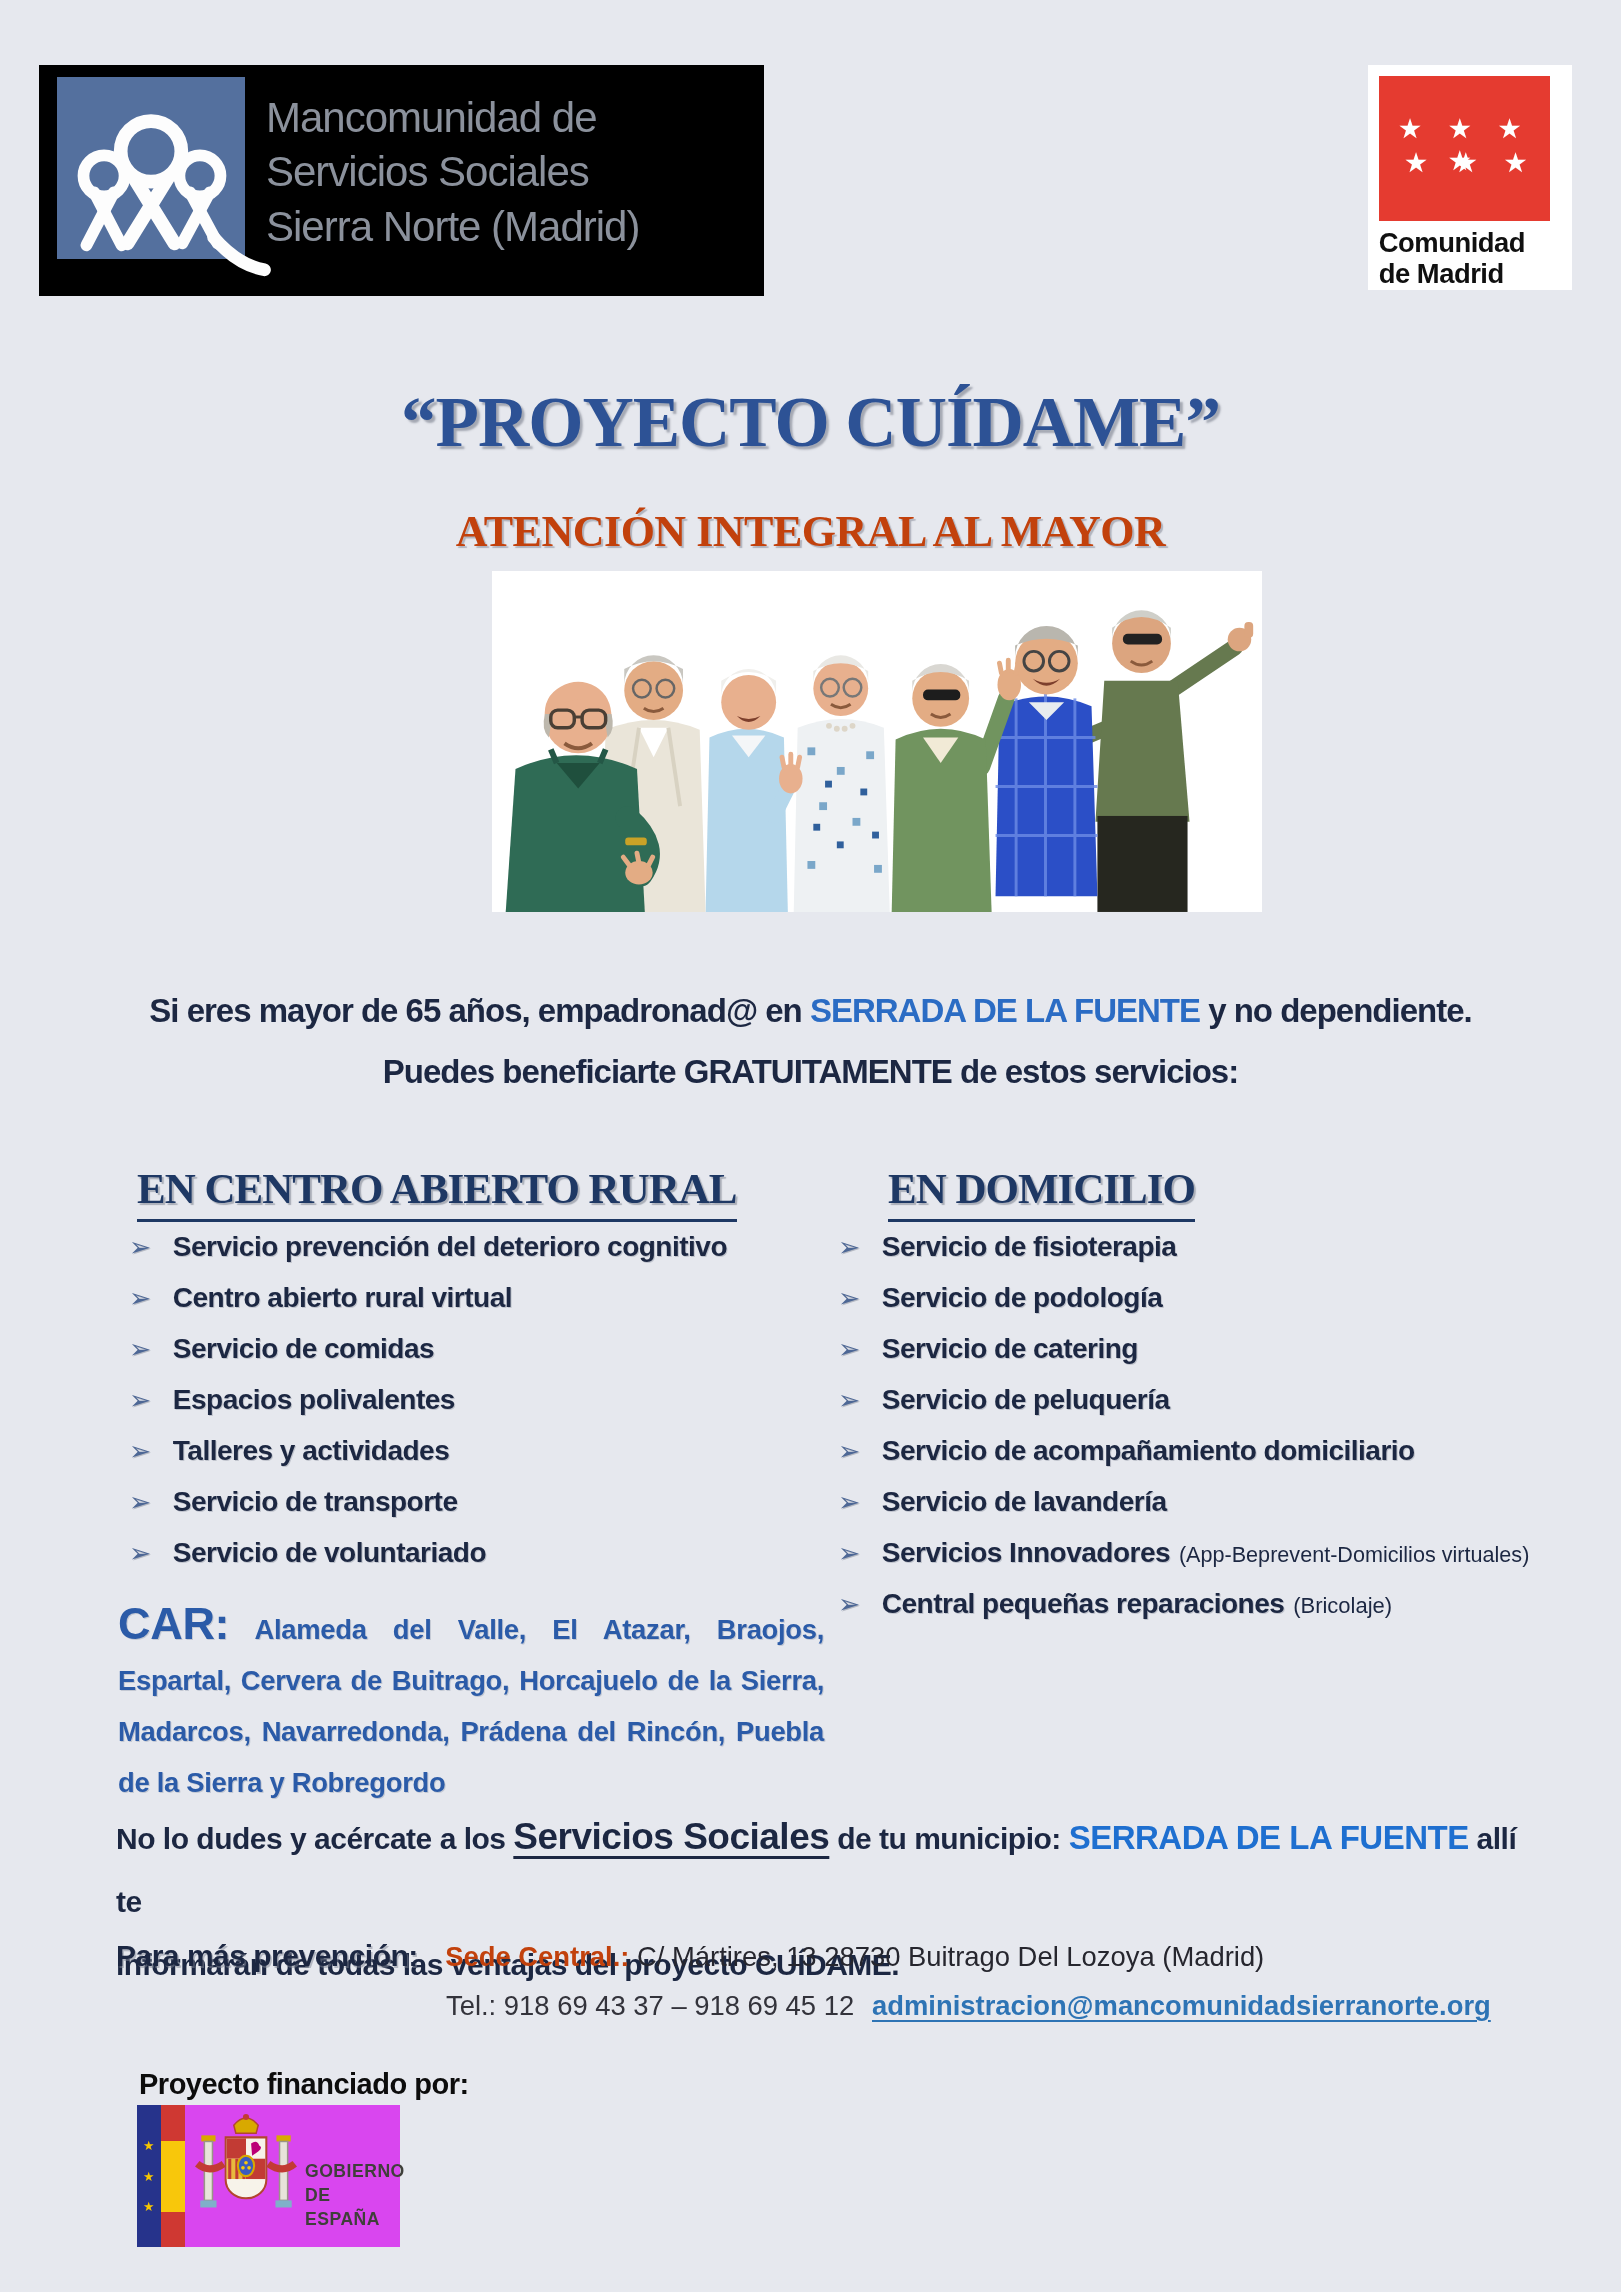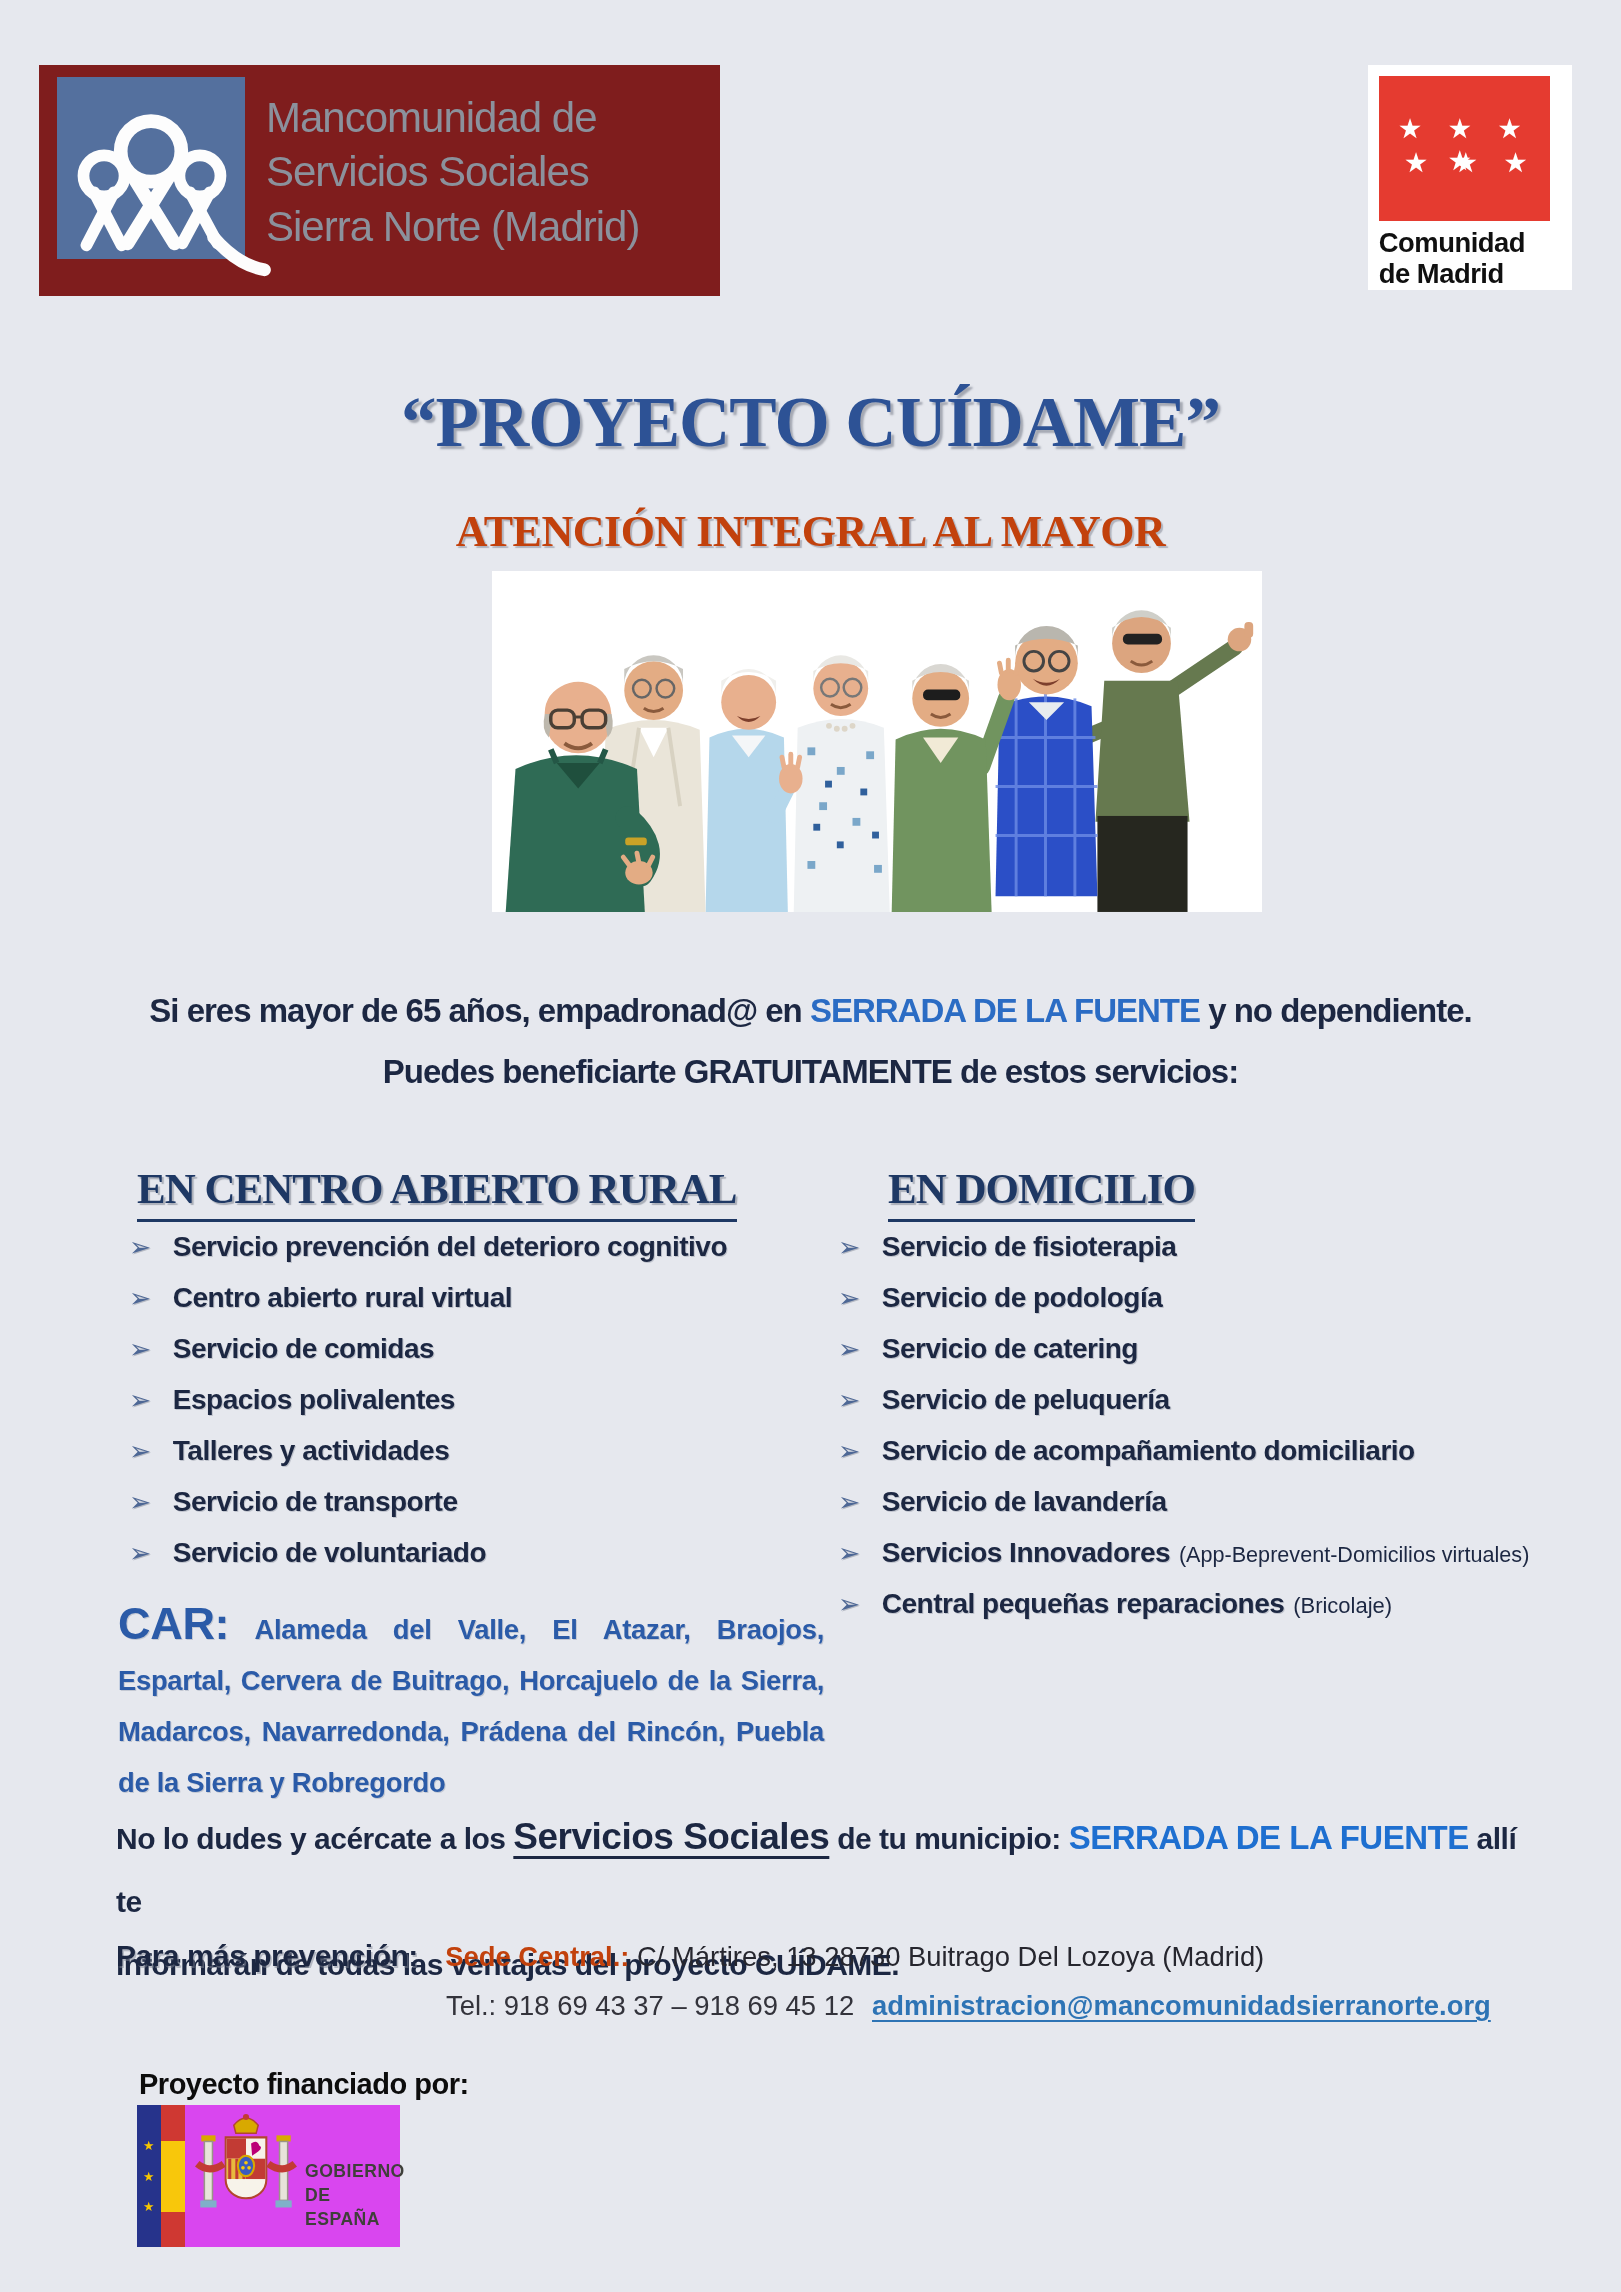--- a/index.html
+++ b/index.html
@@ -1,20 +1,20 @@
 <!DOCTYPE html>
 <html><head>
 <meta charset="utf-8">
 <style>
   html,body{margin:0;padding:0;background:#e6e8ee;}
   .page{position:relative;width:1621px;height:2293px;background:#e6e8ee;overflow:hidden;
         font-family:"Liberation Sans",sans-serif;}
 
   
-  .logo-left{position:absolute;left:39px;top:65px;width:681px;height:231px;background:#7f1d1d;}
+  .logo-left{position:absolute;left:39px;top:65px;width:681px;height:231px;background:#000000;padding-left:44px;}
   .logo-left .mark{position:absolute;left:17.6px;top:11.8px;width:188px;height:182px;background:#54709e;}
   .logo-left .mark svg{overflow:visible;}
   .logo-left .brand{position:absolute;left:227px;top:25.5px;font-size:42px;color:#8b919c;
         line-height:1.3;letter-spacing:-1px;white-space:nowrap;}
 
   .logo-right{position:absolute;left:1368px;top:65px;width:204px;height:225px;background:#ffffff;}
   .red-square{position:absolute;left:10.8px;top:10.8px;width:171px;height:145px;background:#e53b30;}
   .stars-row{position:absolute;width:100%;text-align:center;color:#fff;letter-spacing:8.8px;}
   .stars-row.r1{top:37px;font-size:27.4px;}
   .stars-row.r2{top:71px;font-size:27.4px;padding-left:5.9px;}

